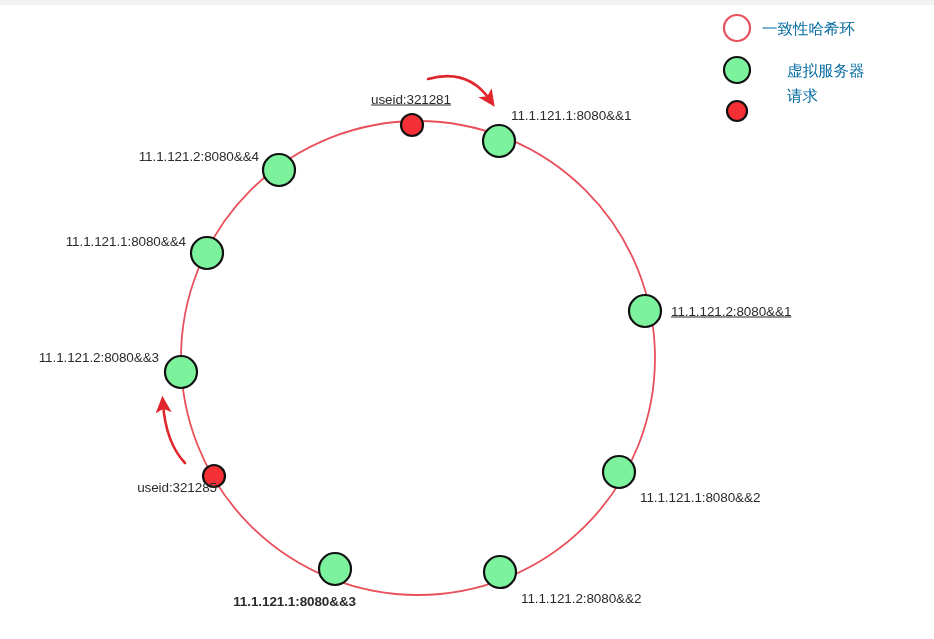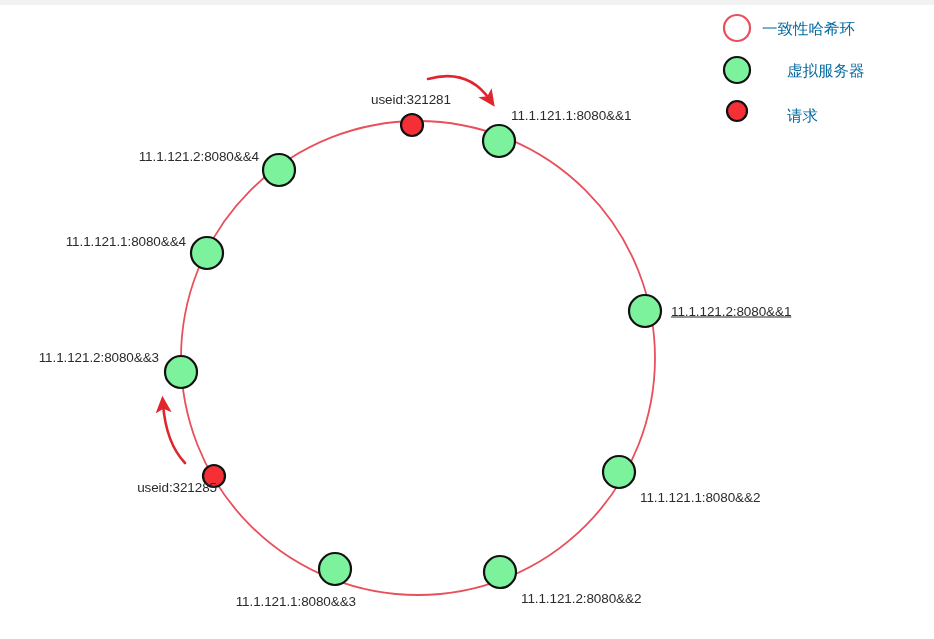--- a/index.html
+++ b/index.html
@@ -80,24 +80,24 @@
       <circle cx="737" cy="70" r="13" fill="#7cf29c" stroke="#111111" stroke-width="2.2"></circle>
       <circle cx="737" cy="111" r="10" fill="#f42f35" stroke="#111111" stroke-width="2.2"></circle>
     </g>
 </svg>
 
 <div id="label-layer">
     <div class="node-label lbl-l" style="left: 511px; top: 115px;">11.1.121.1:8080&amp;&amp;1</div>
     <div class="node-label lbl-l" style="left: 671px; top: 311px; text-decoration: underline;">11.1.121.2:8080&amp;&amp;1</div>
     <div class="node-label lbl-l" style="left: 640px; top: 497px; text-align: right;">11.1.121.1:8080&amp;&amp;2</div>
     <div class="node-label lbl-l" style="left: 521px; top: 598px;">11.1.121.2:8080&amp;&amp;2</div>
-    <div class="node-label lbl-r" style="left: 356px; top: 601px;">11.1.121.1:8080&amp;&amp;3</div>
+    <div class="node-label lbl-r" style="left: 356px; top: 601px; font-weight: bold;">11.1.121.1:8080&amp;&amp;3</div>
     <div class="node-label lbl-r" style="left: 159px; top: 357px;">11.1.121.2:8080&amp;&amp;3</div>
     <div class="node-label lbl-r" style="left: 186px; top: 241px;">11.1.121.1:8080&amp;&amp;4</div>
     <div class="node-label lbl-r" style="left: 259px; top: 156px;">11.1.121.2:8080&amp;&amp;4</div>
-    <div class="node-label lbl-c" style="left: 411px; top: 99px;">useid:321281</div>
+    <div class="node-label lbl-c" style="left: 411px; top: 99px; text-decoration: underline;">useid:321281</div>
     <div class="node-label lbl-r" style="left: 217px; top: 487px;">useid:321285</div>
   </div>
 <div id="legend-label-layer">
     <div class="legend-label lbl-l" style="left: 762px; top: 29px;">一致性哈希环</div>
     <div class="legend-label lbl-l" style="left: 762px; top: 71px; margin-left: 25px;">虚拟服务器</div>
-    <div class="legend-label lbl-l" style="left: 787px; top: 116px; text-align: right;">请求</div>
+    <div class="legend-label lbl-l" style="left: 787px; top: 96px; text-align: right;">请求</div>
   </div>
 
 </body></html>

